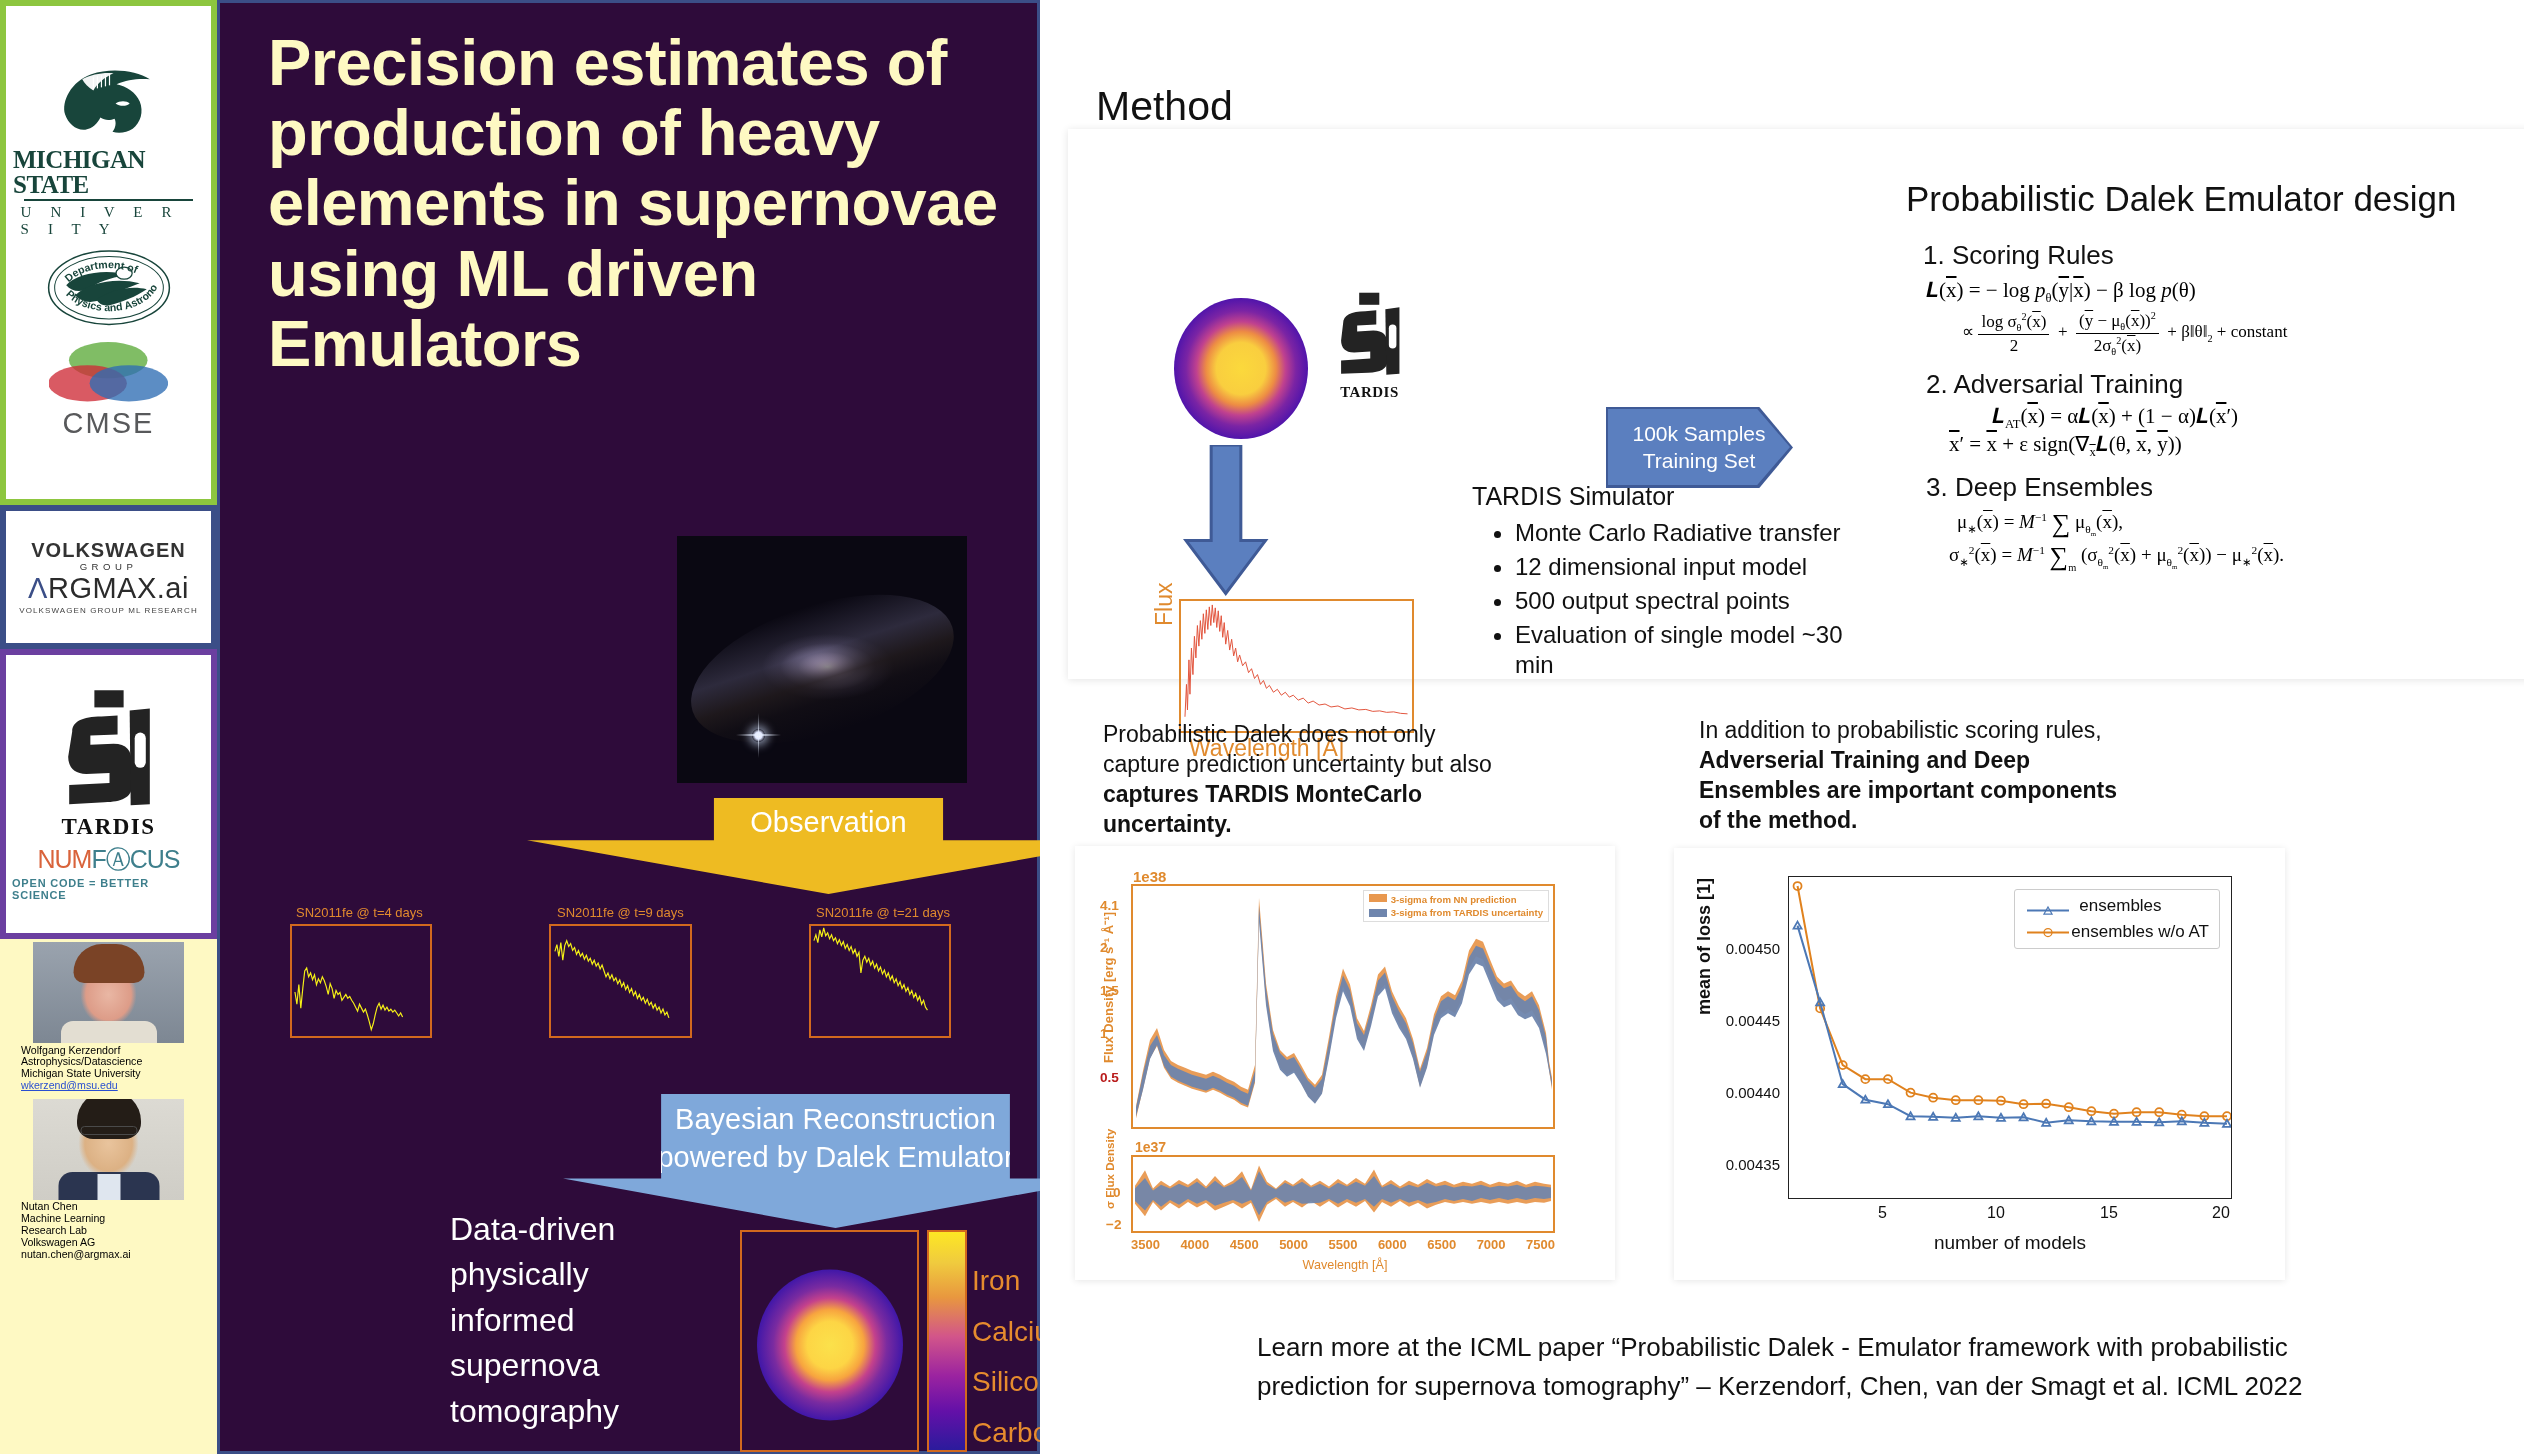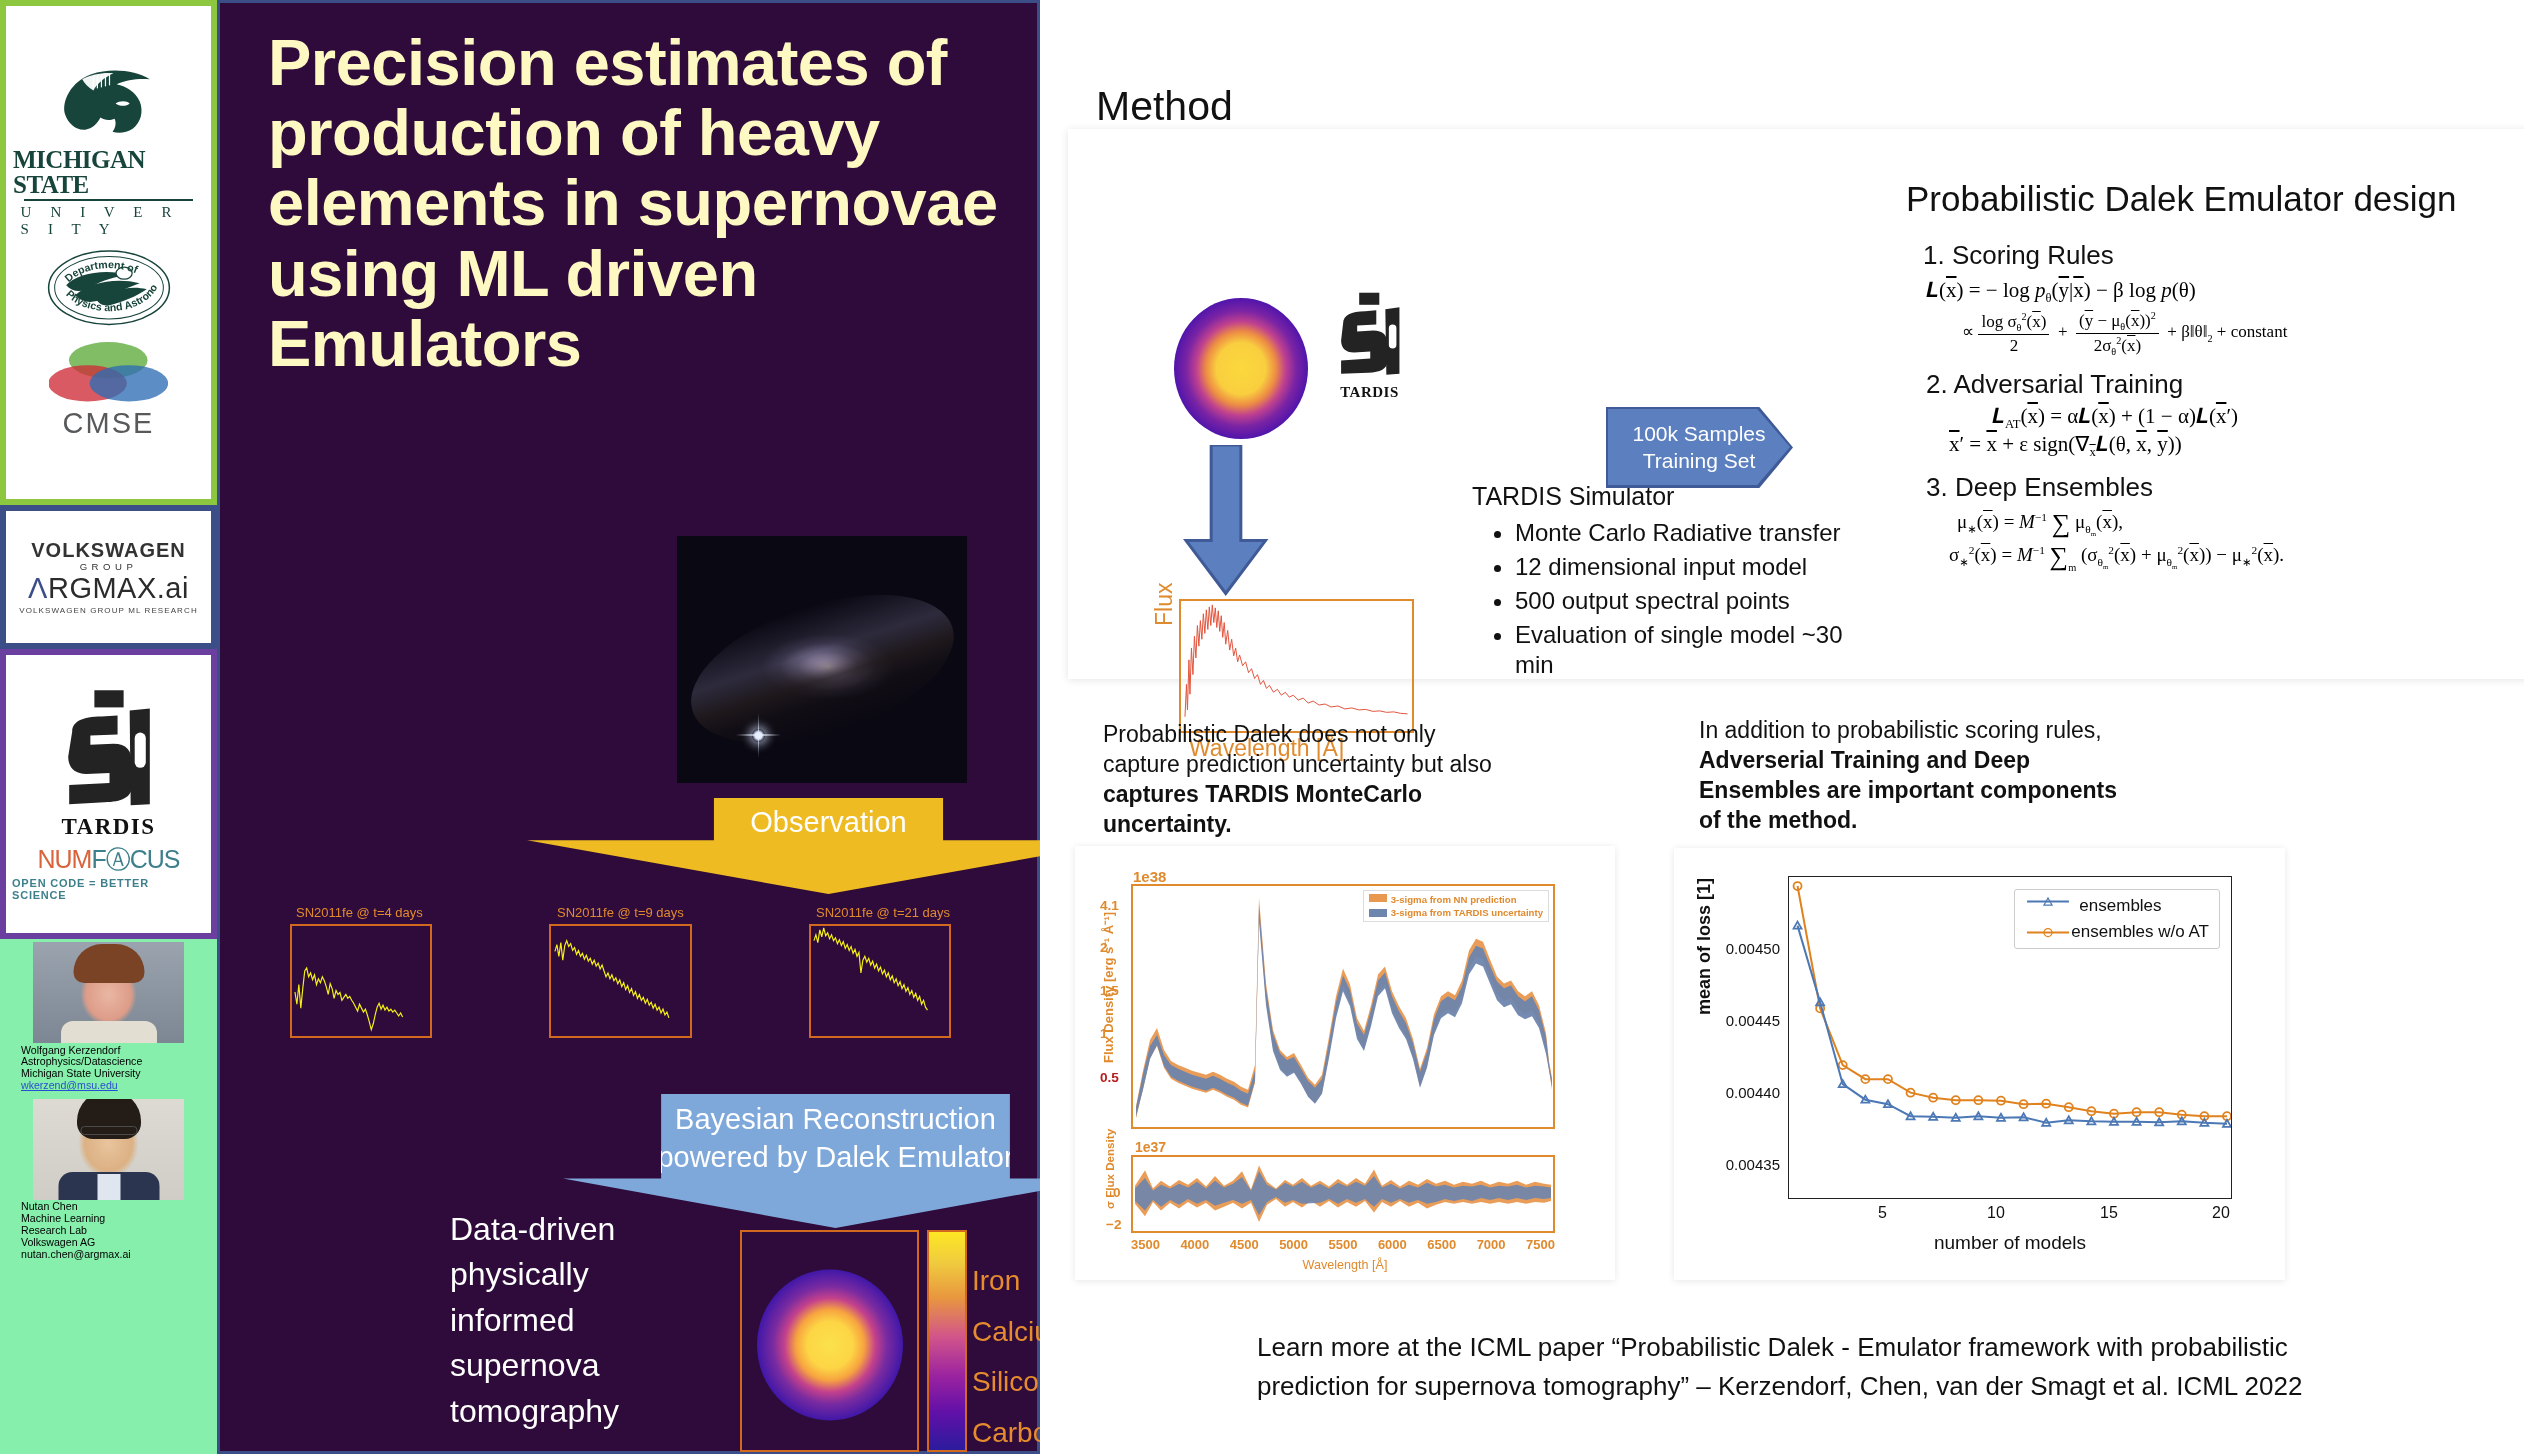--- a/index.html
+++ b/index.html
@@ -7,21 +7,21 @@
     width: 2585px; height: 1454px;
     font-family: "Liberation Sans", sans-serif;
     background: #ffffff;
     overflow: hidden;
   }
   #poster { position: relative; width: 2585px; height: 1454px; background:#ffffff; }
 
   
   .logo-col {
     position: absolute; left: 0; top: 0; width: 217px; height: 1454px;
-    background: #86efac;
+    background: #fef9c3;
     display: flex; flex-direction: column;
   }
   .logo-box { background:#fff; display:flex; flex-direction:column; align-items:center; justify-content:center; }
   .lb-msu  { border: 6px solid #8DC63F; height: 505px; padding: 7px; }
   .lb-vw   { border: 6px solid #3B4E87; height: 144px; padding: 5px; }
   .lb-tardis { border: 6px solid #6B3FA0; height: 290px; padding: 6px; }
 
   
   .spartan { width: 116px; height: 76px; margin-bottom: 5px; }
   .msu-word {
@@ -600,21 +600,21 @@
             <polygon points="647,480 655,494 639,494"></polygon>
               <polygon points="692,480 700,494 684,494"></polygon>
             <polygon points="737,481 745,495 729,495"></polygon>
               <polygon points="782,479 790,493 774,493"></polygon>
             <polygon points="827,482 835,496 819,496"></polygon>
               <polygon points="872,484 880,498 864,498"></polygon>
           </g>
         </svg>
 
         <div style="position:absolute; right:11px; top:12px; background:#fff; border:1px solid #ccc; border-radius:3px; padding:6px 10px;">
-          <div style="display:flex; align-items:flex-start; margin-bottom:6px;">
+          <div style="display:flex; align-items:flex-end; margin-bottom:6px;">
             <svg width="46" height="11" viewBox="0 0 92 22">
               <line x1="4" y1="11" x2="88" y2="11" stroke="#4C78B5" stroke-width="4"></line>
               <polygon points="46,4 54,18 38,18" fill="none" stroke="#4C78B5" stroke-width="2.5"></polygon>
             </svg>
             <span style="font-size:17px; color:#111; margin-left:8px;">ensembles</span>
           </div>
           <div style="display:flex; align-items:center;">
             <svg width="46" height="11" viewBox="0 0 92 22">
               <line x1="4" y1="11" x2="88" y2="11" stroke="#E0821E" stroke-width="4"></line>
               <circle cx="46" cy="11" r="8" fill="none" stroke="#E0821E" stroke-width="2.5"></circle>

